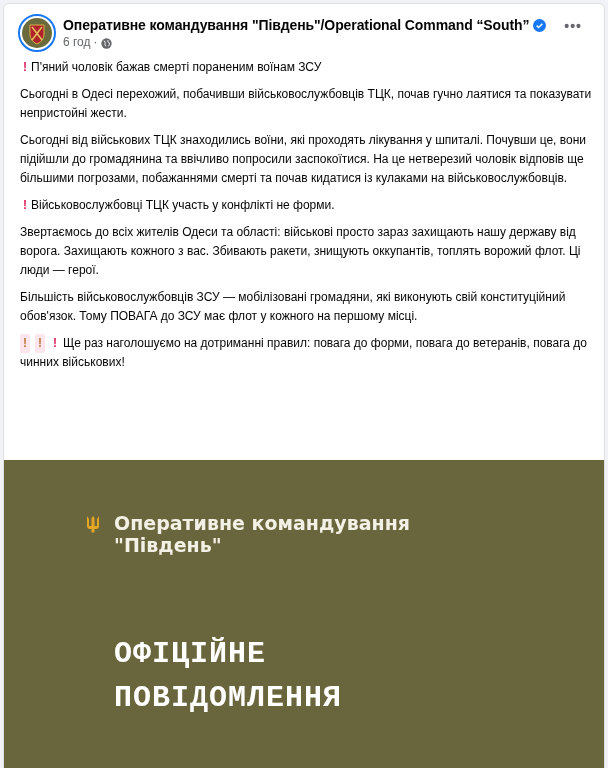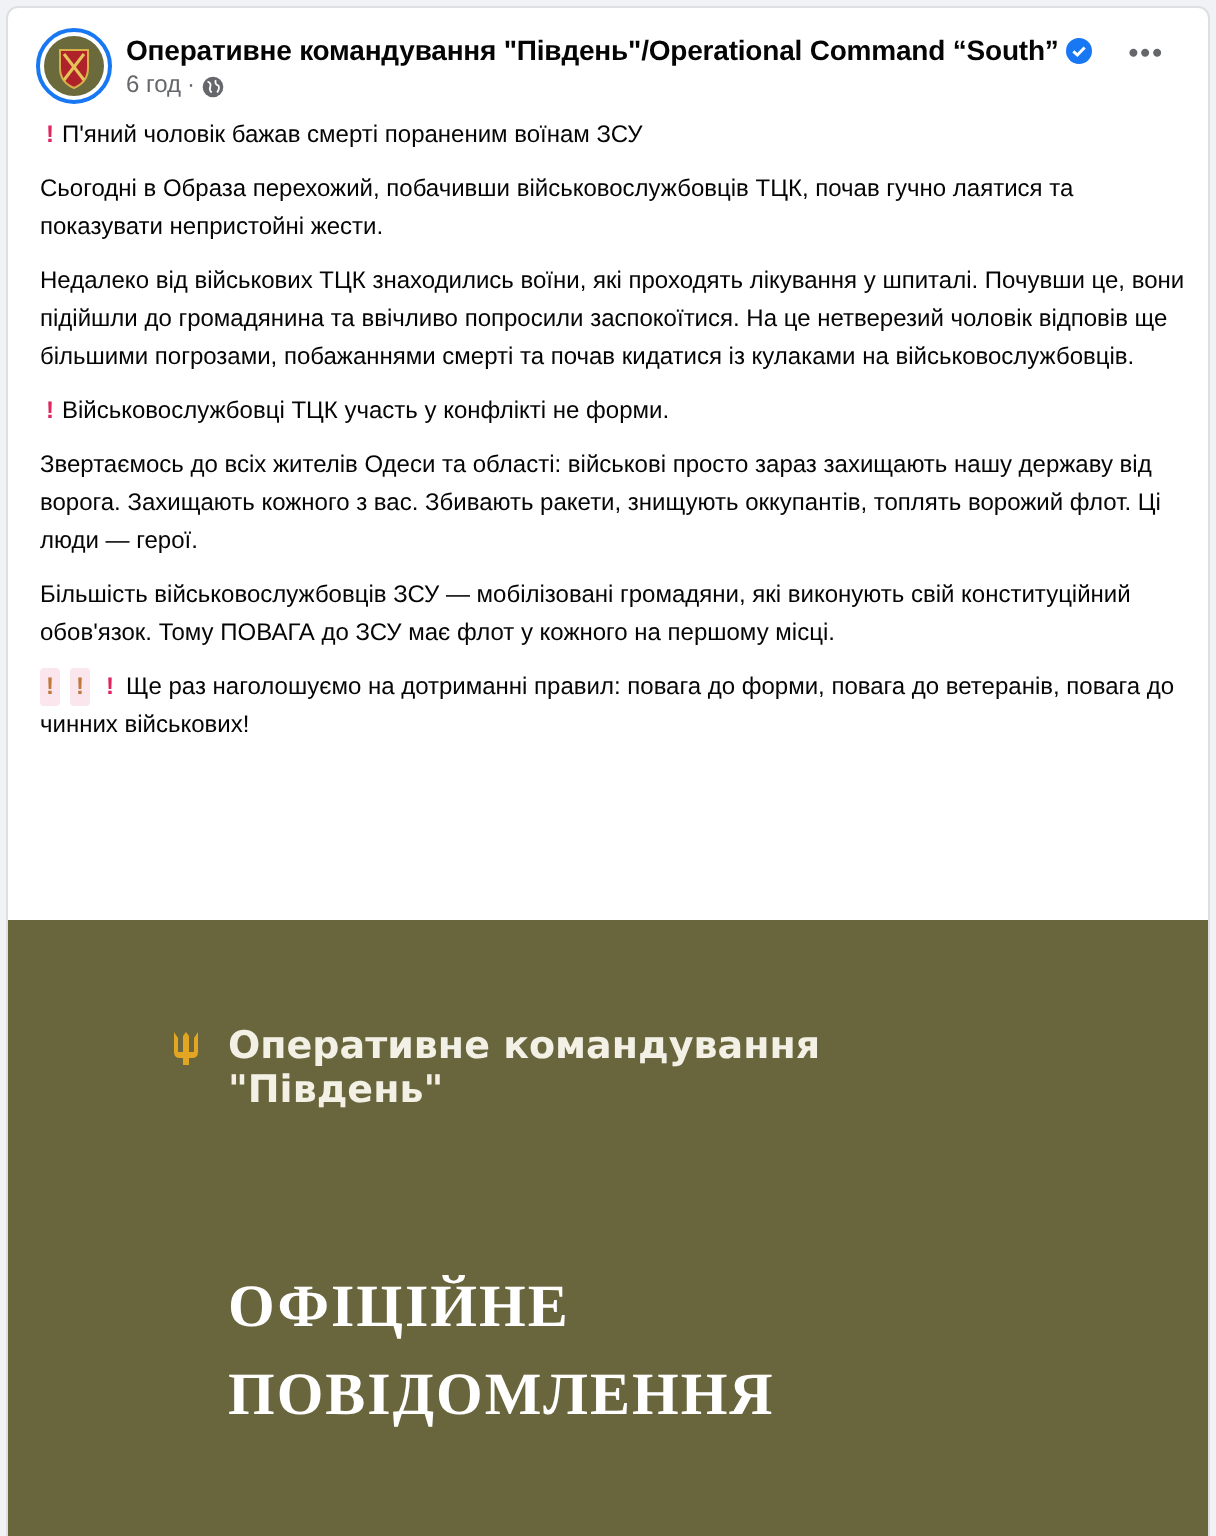--- a/index.html
+++ b/index.html
@@ -27,21 +27,21 @@
   .body { position: absolute; left: 16px; top: 54px; width: 575px; font-size: 12px; line-height: 19px; color: #050505; }
   .para { margin-bottom: 8px; }
   .excl { color: #e0245e; font-weight: bold; display: inline-block; width: 10px; text-align: center; margin-right: 1px; }
   .excl.faded { color: #c0793c; background: #fbe6ee; border-radius: 2px; margin-right: 5px; }
   .banner {
     position: absolute; left: 0; top: 456px; width: 100%; height: 312px; background: #69653c;
   }
   .banner-title { position: absolute; left: 110px; top: 52px; color: #f3f1e6; font-family: "DejaVu Sans", sans-serif; font-weight: bold; font-size: 19px; line-height: 22px; }
   .trident { position: absolute; left: 82px; top: 55px; width: 14px; height: 18px; }
   .banner-big {
-    position: absolute; left: 110px; top: 172px; color: #ffffff; font-family: Liberation Serif, serif; font-weight: bold;
+    position: absolute; left: 110px; top: 172px; color: #ffffff; font-family: Liberation Mono, monospace; font-weight: bold;
     font-size: 30px; line-height: 44px; letter-spacing: 1px;
   }
 </style>
 </head>
 <body>
 
 <div class="card">
   <div class="header">
     <div class="avatar">
       <div class="avatar-inner">
@@ -64,22 +64,22 @@
       <svg class="globe" viewBox="0 0 16 16">
           <circle cx="8" cy="8" r="7.5" fill="#65676b"></circle>
           <path d="M4 4 Q7 5 6 8 Q5 10 7 12 M10 3 Q9 6 12 7 Q13 9 11 12" stroke="#fff" stroke-width="1.3" fill="none"></path>
         </svg>
     </div>
     <div class="more">•••</div>
   </div>
 
   <div class="body">
     <p class="para"><span class="excl">!</span><span>П'яний чоловік бажав смерті пораненим воїнам ЗСУ</span></p>
-    <p class="para">Сьогодні в Образа перехожий, побачивши військовослужбовців ТЦК, почав гучно лаятися та показувати непристойні жести.</p>
-    <p class="para">Недалеко від військових ТЦК знаходились воїни, які проходять лікування у шпиталі. Почувши це, вони підійшли до громадянина та ввічливо попросили заспокоїтися. На це нетверезий чоловік відповів ще більшими погрозами, побажаннями смерті та почав кидатися із кулаками на військовослужбовців.</p>
+    <p class="para">Сьогодні в Одесі перехожий, побачивши військовослужбовців ТЦК, почав гучно лаятися та показувати непристойні жести.</p>
+    <p class="para">Сьогодні від військових ТЦК знаходились воїни, які проходять лікування у шпиталі. Почувши це, вони підійшли до громадянина та ввічливо попросили заспокоїтися. На це нетверезий чоловік відповів ще більшими погрозами, побажаннями смерті та почав кидатися із кулаками на військовослужбовців.</p>
     <p class="para"><span class="excl">!</span><span>Військовослужбовці ТЦК участь у конфлікті не форми.</span></p>
     <p class="para">Звертаємось до всіх жителів Одеси та області: військові просто зараз захищають нашу державу від ворога. Захищають кожного з вас. Збивають ракети, знищують оккупантів, топлять ворожий флот. Ці люди — герої.</p>
     <p class="para">Більшість військовослужбовців ЗСУ — мобілізовані громадяни, які виконують свій конституційний обов'язок. Тому ПОВАГА до ЗСУ має флот у кожного на першому місці.</p>
     <p class="para"><span class="excl faded">!</span><span class="excl faded">!</span><span class="excl" style="margin-right:3px">!</span><span>Ще раз наголошуємо на дотриманні правил: повага до форми, повага до ветеранів, повага до чинних військових!</span></p>
   </div>
 
   <div class="banner">
     <svg class="trident" viewBox="0 0 14 18">
       <path d="M1 1 V11 Q1 14 4 14 H10 Q13 14 13 11 V1 L11 4 V11 H8.5 V3 L7 1 L5.5 3 V11 H3 V4 Z" fill="#e2a623"></path>
       <rect x="5.5" y="14" width="3" height="3.5" fill="#e2a623"></rect>

